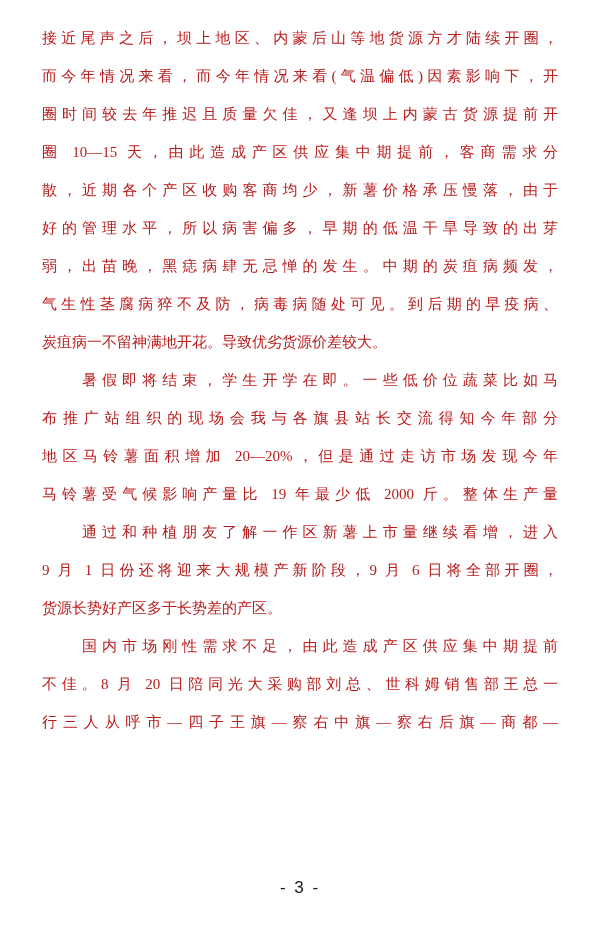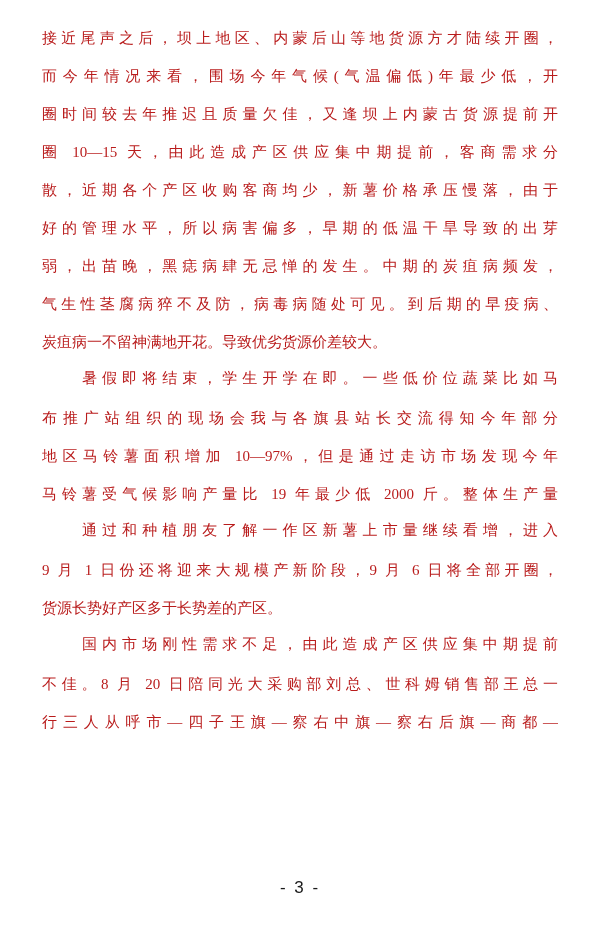--- a/index.html
+++ b/index.html
@@ -34,52 +34,51 @@
     overflow: hidden;
     box-sizing: border-box;
   }
   .line.para-end {
     text-align: center;
     text-align-last: left;
   }
   .line.indent {
     padding-left: 40px;
     width: 516px;
-    font-family: Liberation Mono, monospace;
   }
   .footer {
     position: absolute;
     left: 0;
     top: 878px;
     width: 600px;
     text-align: center;
   }
   .page-number {
     font-family: "Liberation Sans", "DejaVu Sans", sans-serif;
     font-size: 17px;
     color: #1a1a1a;
     letter-spacing: 2px;
   }
 </style>
 </head>
 <body>
 
 <div class="page">
   <div class="line">接近尾声之后，坝上地区、内蒙后山等地货源方才陆续开圈，</div>
-  <div class="line">而今年情况来看，围场今年气候(气温偏低)年最少低，开</div>
+  <div class="line">而今年情况来看，而今年情况来看(气温偏低)因素影响下，开</div>
   <div class="line">圈时间较去年推迟且质量欠佳，又逢坝上内蒙古货源提前开</div>
   <div class="line">圈 10—15 天，由此造成产区供应集中期提前，客商需求分</div>
   <div class="line">散，近期各个产区收购客商均少，新薯价格承压慢落，由于</div>
   <div class="line">好的管理水平，所以病害偏多，早期的低温干旱导致的出芽</div>
   <div class="line">弱，出苗晚，黑痣病肆无忌惮的发生。中期的炭疽病频发，</div>
   <div class="line">气生性茎腐病猝不及防，病毒病随处可见。到后期的早疫病、</div>
   <div class="line para-end">炭疽病一不留神满地开花。导致优劣货源价差较大。</div>
   <div class="line indent">暑假即将结束，学生开学在即。一些低价位蔬菜比如马</div>
   <div class="line">布推广站组织的现场会我与各旗县站长交流得知今年部分</div>
-  <div class="line">地区马铃薯面积增加 10—97%，但是通过走访市场发现今年</div>
+  <div class="line">地区马铃薯面积增加 20—20%，但是通过走访市场发现今年</div>
   <div class="line">马铃薯受气候影响产量比 19 年最少低 2000 斤。整体生产量</div>
   <div class="line indent">通过和种植朋友了解一作区新薯上市量继续看增，进入</div>
   <div class="line">9 月 1 日份还将迎来大规模产新阶段，9 月 6 日将全部开圈，</div>
   <div class="line para-end">货源长势好产区多于长势差的产区。</div>
   <div class="line indent">国内市场刚性需求不足，由此造成产区供应集中期提前</div>
   <div class="line">不佳。8 月 20 日陪同光大采购部刘总、世科姆销售部王总一</div>
   <div class="line">行三人从呼市—四子王旗—察右中旗—察右后旗—商都—</div>
 </div>
 
 <div class="footer">

